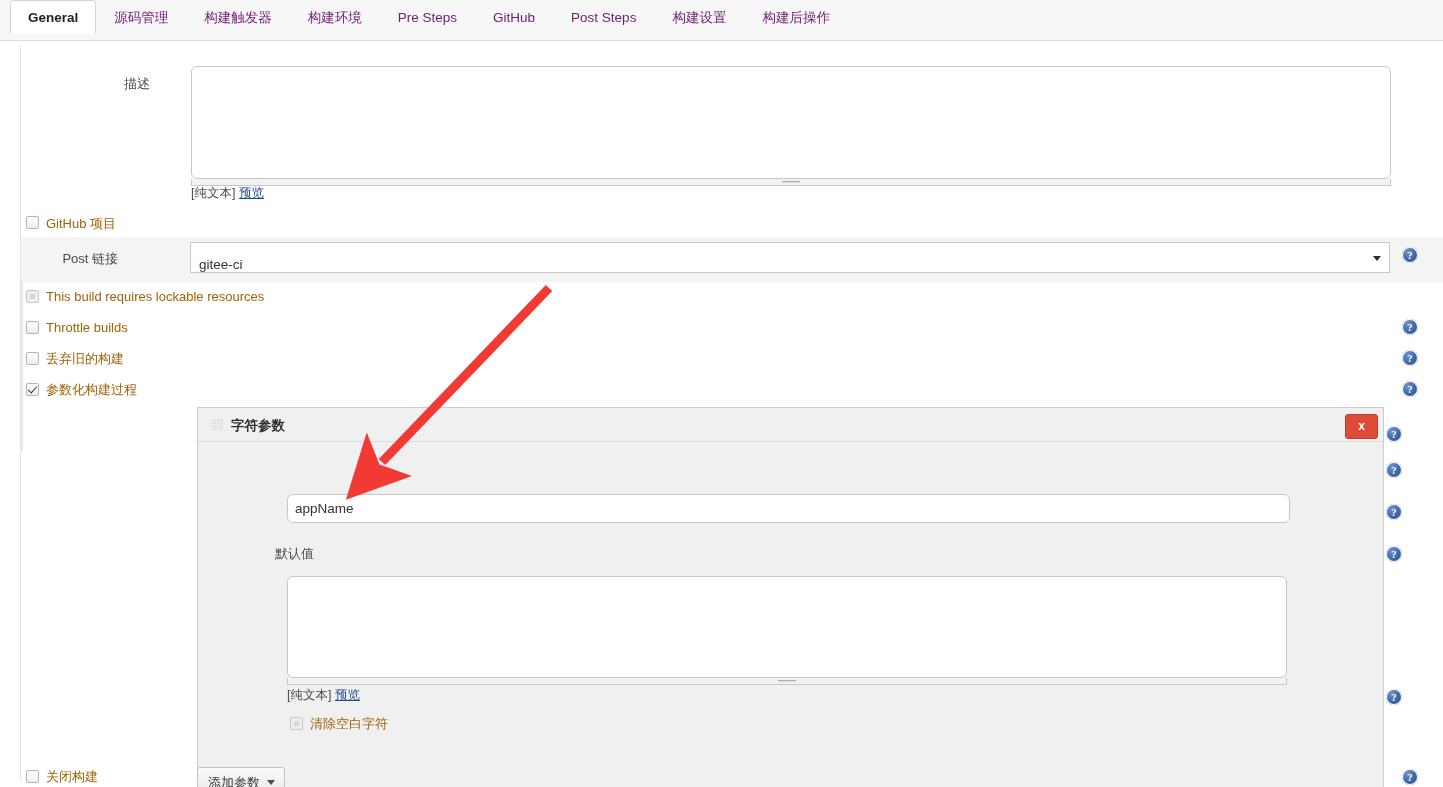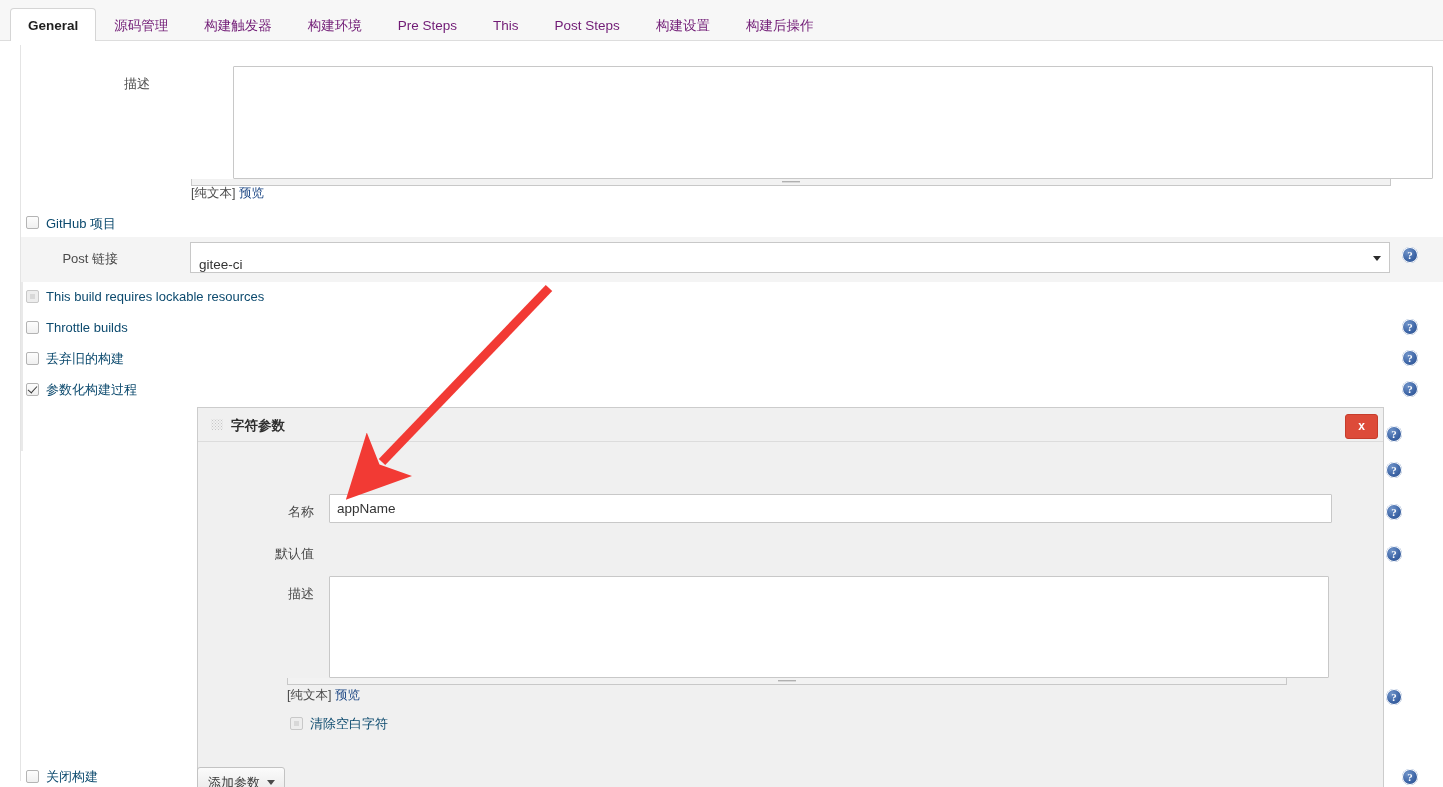--- a/index.html
+++ b/index.html
@@ -14,21 +14,21 @@
   }
   .page{position:relative;width:1443px;height:787px;overflow:hidden;background:#fff;}
 
   
   .tabbar{
     position:absolute;left:0;top:0;width:1443px;height:41px;
     background:#f7f7f7;
     border-bottom:1px solid #dddddd;
     box-sizing:border-box;
   }
-  .tabbar-inner{display:flex;align-items:flex-end;height:41px;padding-left:10px;}
+  .tabbar-inner{display:flex;align-items:flex-start;height:41px;padding-left:10px;}
   .tab{
     padding:0 17px;
     height:33px;line-height:33px;
     font-size:13.5px;
     color:#701a75;
     background:transparent;
     border:1px solid transparent;
     border-bottom:none;
     box-sizing:border-box;
     white-space:nowrap;
@@ -66,23 +66,22 @@
   }
 
   textarea.ta, input.tf{
     font-family:"Liberation Sans","DejaVu Sans",sans-serif;
     font-size:13.5px;
     color:#333;
     box-sizing:border-box;
     border:1px solid #c8c8c8;
     background:#ffffff;
     outline:none;
-    border-radius:1px;
+    border-radius:6px;
     resize:none;
-    margin-left:42px;
   }
   textarea.ta{padding:4px 6px;line-height:16px;}
   input.tf{padding:3px 7px;}
 
   .resize-grip{
     position:absolute;
     height:7px;
     background:#f2f2f2;
     border:1px solid #c8c8c8;
     border-top:none;
@@ -92,21 +91,21 @@
     content:"";
     position:absolute;left:50%;top:2px;margin-left:-9px;
     width:18px;height:0;
     border-top:1px solid #b0b0b0;
     border-bottom:1px solid #d8d8d8;
   }
 
   .plaintext{
     position:absolute;font-size:12.5px;color:#4a4a4a;white-space:nowrap;
   }
-  .plaintext a{color:#204a87;cursor:pointer;}
+  .plaintext a{color:#204a87;text-decoration:underline;cursor:pointer;}
 
   
   .cb{
     position:absolute;
     width:13px;height:13px;
     border:1px solid #b4b4b4;
     background:linear-gradient(#fdfdfd,#f0f0f0);
     box-sizing:border-box;
     border-radius:2px;
     cursor:pointer;
@@ -119,21 +118,21 @@
     border-width:0 1.6px 1.6px 0;
     transform:rotate(42deg);
   }
   .cb.dim{background:#ededed;border-color:#c8c8c8;}
   .cb.dim:after{
     content:"";position:absolute;left:3px;top:3px;width:5px;height:5px;
     background:#d8d8d8;
   }
   .cbl{
     position:absolute;
-    font-size:13px;color:#0c4a6e;white-space:nowrap;cursor:pointer;
+    font-size:13px;color:#a16207;white-space:nowrap;cursor:pointer;
   }
 
   
   .sel{
     position:absolute;
     box-sizing:border-box;
     border:1px solid #c8c8c8;
     background:#ffffff;
     font-size:13.5px;
     color:#333;
@@ -232,21 +231,21 @@
 
 <div class="page">
 
   <div class="tabbar">
     <div class="tabbar-inner">
       <div class="tab active"><span>General</span></div>
       <div class="tab"><span>源码管理</span></div>
       <div class="tab"><span>构建触发器</span></div>
       <div class="tab"><span>构建环境</span></div>
       <div class="tab"><span>Pre Steps</span></div>
-      <div class="tab"><span>This</span></div>
+      <div class="tab"><span>GitHub</span></div>
       <div class="tab"><span>Post Steps</span></div>
       <div class="tab"><span>构建设置</span></div>
       <div class="tab"><span>构建后操作</span></div>
     </div>
   </div>
 
   <div class="form">
 
     <div class="leftrule"></div>
     <div class="leftrule2"></div>

